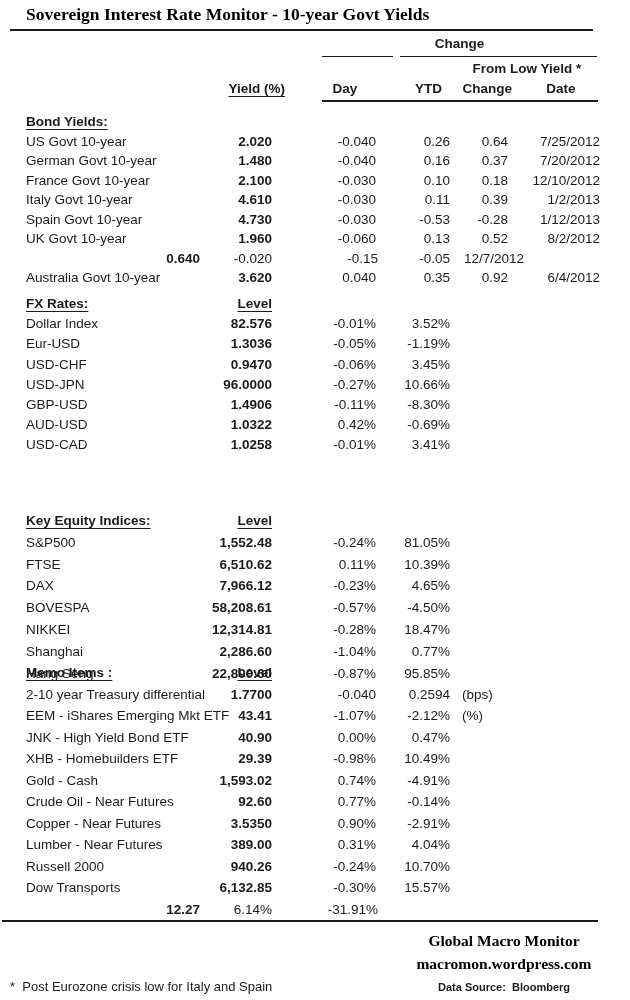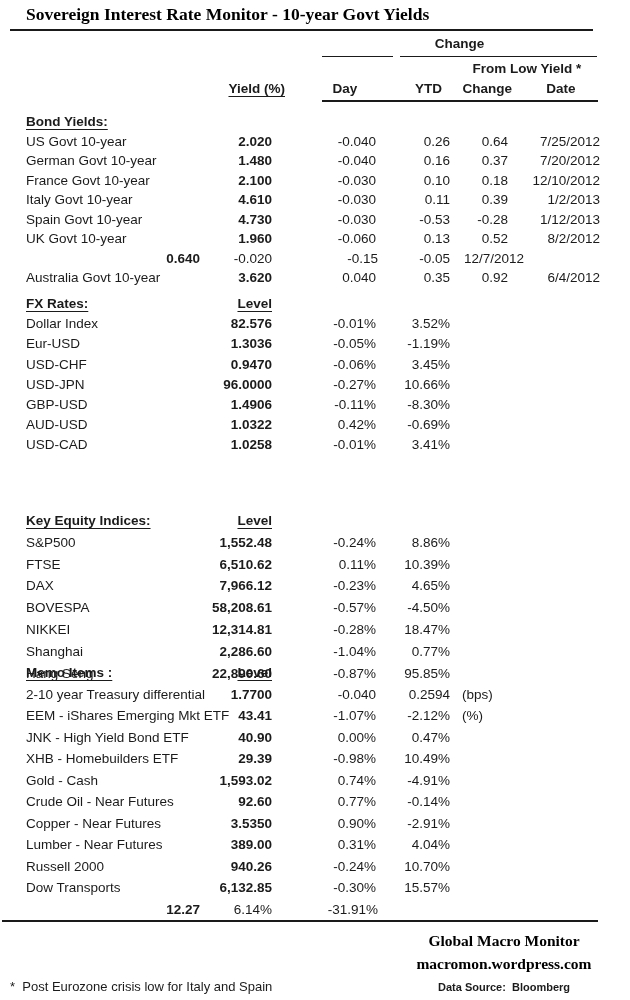--- a/index.html
+++ b/index.html
@@ -241,21 +241,21 @@
         <div class="cell level head">Level</div>
         <div class="cell day"></div>
         <div class="cell ytd"></div>
         <div class="cell chg"></div>
         <div class="cell date"></div>
       </div>
       <div class="row" style="height:21.8px;line-height:21.8px">
         <div class="cell name">S&amp;P500</div>
         <div class="cell level">1,552.48</div>
         <div class="cell day">-0.24%</div>
-        <div class="cell ytd">8.86%</div>
+        <div class="cell ytd">81.05%</div>
         <div class="cell chg"></div>
         <div class="cell date"></div>
       </div>
       <div class="row" style="height:21.8px;line-height:21.8px">
         <div class="cell name">FTSE</div>
         <div class="cell level">6,510.62</div>
         <div class="cell day">0.11%</div>
         <div class="cell ytd">10.39%</div>
         <div class="cell chg"></div>
         <div class="cell date"></div>

